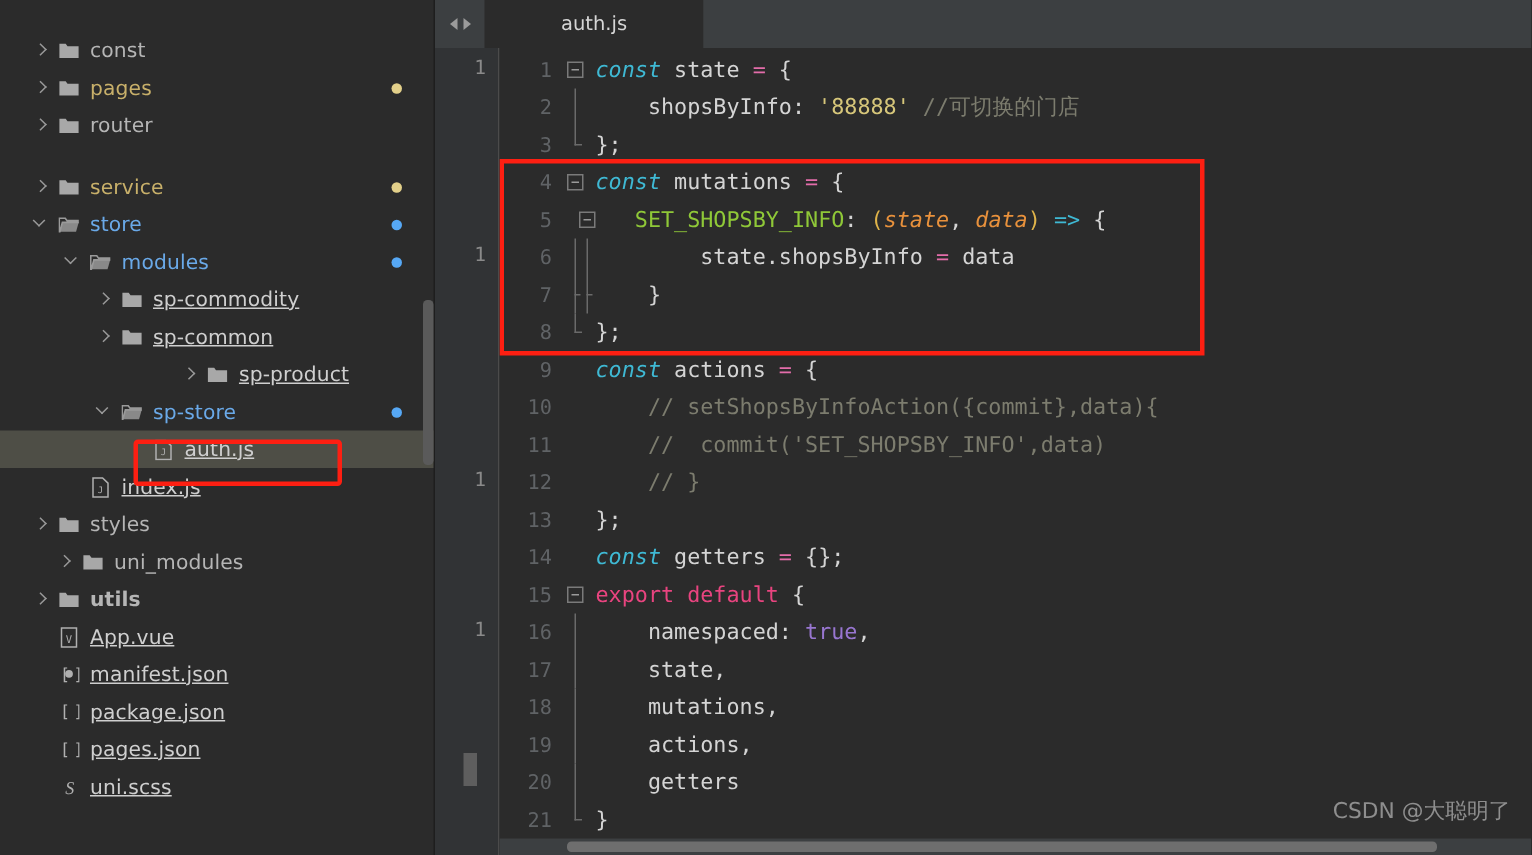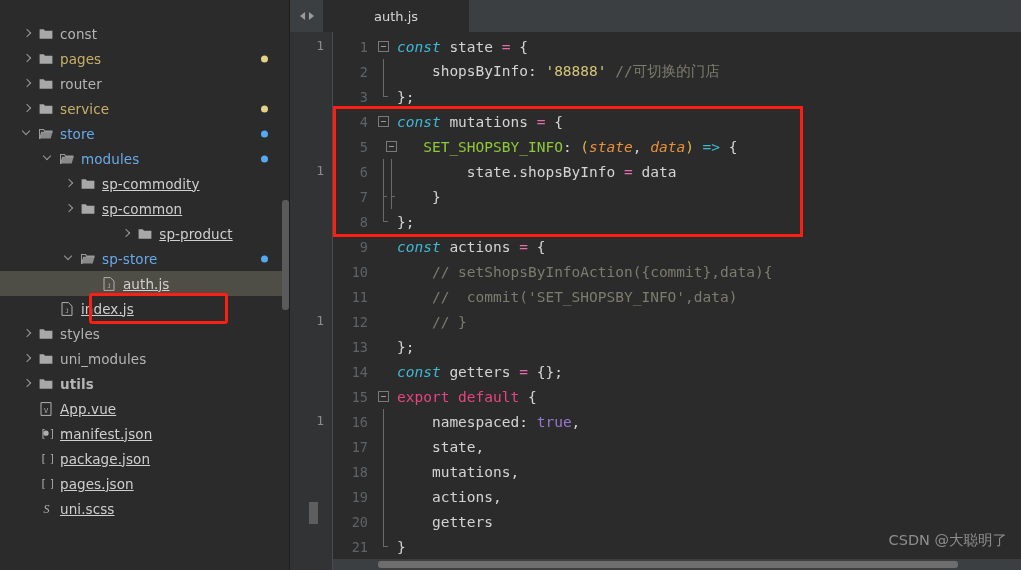--- a/index.html
+++ b/index.html
@@ -261,21 +261,21 @@
         </div>
         <div class="tree-row" style="padding-left: 22px;">
           <span class="arrow right"></span>
           <span class="ficon">
             <svg width="14" height="12" viewBox="0 0 14 12">
               <path d="M0.6 1.2h4.2l1.2 1.6h7.4v7.9H0.6z" fill="#a8a8a8"></path>
             </svg>
           </span>
           <span class="label c-grey">router</span>
         </div>
-        <div class="tree-row" style="padding-left: 22px;">
+        <div class="tree-row" style="padding-left: 22px; margin-top: 16px;">
           <span class="arrow right"></span>
           <span class="ficon">
             <svg width="14" height="12" viewBox="0 0 14 12">
               <path d="M0.6 1.2h4.2l1.2 1.6h7.4v7.9H0.6z" fill="#a8a8a8"></path>
             </svg>
           </span>
           <span class="label c-yellow">service</span>
           <span class="dot yellow"></span>
         </div>
         <div class="tree-row" style="padding-left: 22px;">
@@ -360,21 +360,21 @@
         </div>
         <div class="tree-row" style="padding-left: 22px;">
           <span class="arrow right"></span>
           <span class="ficon">
             <svg width="14" height="12" viewBox="0 0 14 12">
               <path d="M0.6 1.2h4.2l1.2 1.6h7.4v7.9H0.6z" fill="#a8a8a8"></path>
             </svg>
           </span>
           <span class="label c-grey">styles</span>
         </div>
-        <div class="tree-row" style="padding-left: 22px;">
+        <div class="tree-row" style="padding-left: 38px;">
           <span class="arrow right"></span>
           <span class="ficon">
             <svg width="14" height="12" viewBox="0 0 14 12">
               <path d="M0.6 1.2h4.2l1.2 1.6h7.4v7.9H0.6z" fill="#a8a8a8"></path>
             </svg>
           </span>
           <span class="label c-grey">uni_modules</span>
         </div>
         <div class="tree-row" style="padding-left: 22px; font-weight: bold;">
           <span class="arrow right"></span>

